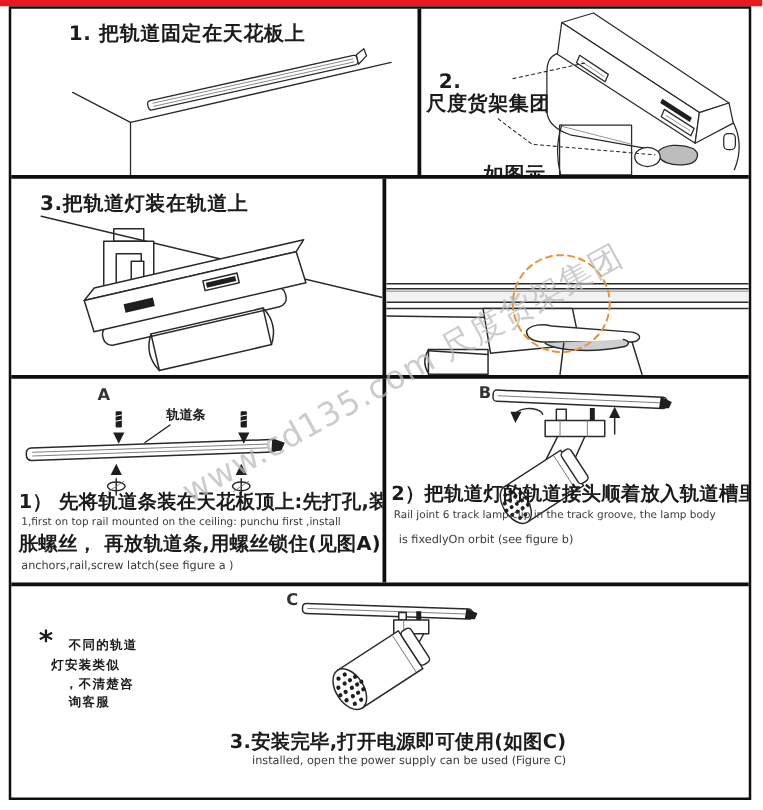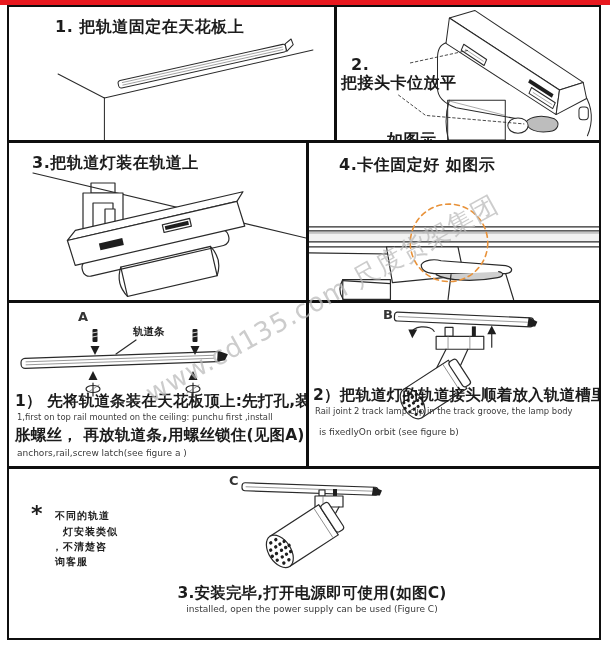--- a/index.html
+++ b/index.html
@@ -31,21 +31,21 @@
   .orange{stroke:#e8923a;stroke-width:1.6;stroke-dasharray:5 4;}
   .txt{position:absolute;white-space:nowrap;z-index:3;}
   .cn-title{font-size:16px;font-weight:600;letter-spacing:.5px;}
   .cn-body{font-size:15.5px;font-weight:600;letter-spacing:.2px;}
   .en-sub{font-size:9px;color:#3a3a3a;}
   .en-tight{font-size:8.4px;}
   .fig-label{font-size:13px;font-weight:600;color:#333;}
   .small-cap{font-size:10.5px;font-weight:600;}
   .note-marker{font-size:22px;font-weight:700;}
   .note-line{font-size:10px;font-weight:600;letter-spacing:1px;}
-  .center-block{position:absolute;left:148px;width:310px;text-align:center;z-index:3;}
+  .center-block{position:absolute;left:134px;width:310px;text-align:right;z-index:3;}
   .watermark{
     position:absolute;left:148px;top:378px;z-index:5;pointer-events:none;
     transform:rotate(-29deg);transform-origin:0 50%;
     font-size:26px;letter-spacing:1px;color:#b9b9b9;opacity:.72;white-space:nowrap;
   }
 </style>
 </head>
 <body>
 
 <div class="red-bar"></div>
@@ -62,21 +62,21 @@
         <g transform="translate(170,69) rotate(-12.5)">
           <rect x="-102" y="-5" width="200" height="9" rx="3" class="f-w"></rect>
           <line x1="-97" y1="-2" x2="94" y2="-2" class="thin"></line>
           <line x1="-97" y1="1" x2="94" y2="1" class="thin"></line>
           <polygon points="98,-5 106,-9 107,-2 98,4" class="f-w"></polygon>
         </g>
       </svg>
     </div>
     <div class="cell cell-r">
       <div class="txt cn-title" style="left:14px;top:48px;">2.</div>
-      <div class="txt cn-title" style="left:4px;top:66px;">把接头卡位放平</div>
+      <div class="txt cn-title" style="left:4px;top:66px;">尺度货架集团</div>
       <div class="txt cn-title" style="left:50px;top:86px;margin-top:37px;">如图示</div>
       <svg viewBox="0 0 292 157">
         <defs>
           <pattern id="vh2" width="4" height="4" patternUnits="userSpaceOnUse">
             <line x1="1.2" y1="0" x2="1.2" y2="4" class="thin"></line>
           </pattern>
         </defs>
 
         <path d="M121,42 C112,45 110,51 110,61 L110,96 C110,106 118,114 132,119 L210,133"></path>
         <rect x="122" y="110" width="68" height="47" fill="url(#vh2)" stroke="none"></rect>
@@ -132,21 +132,20 @@
           <path d="M50,12 C56,22 56,32 50,42"></path>
           <polygon points="-88,-26 -78,-34 94,-34 86,-26" class="f-w"></polygon>
           <polygon points="-88,-26 86,-26 88,0 -86,0" class="f-w"></polygon>
           <rect x="-58" y="-16" width="24" height="7" class="f-d"></rect>
           <rect x="8" y="-20" width="28" height="8" class="f-w"></rect>
           <rect x="10" y="-18" width="24" height="4" class="f-d"></rect>
         </g>
       </svg>
     </div>
     <div class="cell cell-r">
-      <div class="txt cn-title" style="left:30px;top:12px;">4.卡住固定好  如图示</div>
       <svg viewBox="0 0 292 157">
         <defs>
           <pattern id="vh4" width="4" height="4" patternUnits="userSpaceOnUse">
             <line x1="1.2" y1="0" x2="1.2" y2="4" class="thin"></line>
           </pattern>
         </defs>
 
         <line x1="0" y1="84" x2="292" y2="84"></line>
         <line x1="0" y1="88" x2="292" y2="88"></line>
         <rect x="0" y="90" width="292" height="9" class="f-band"></rect>
@@ -257,30 +256,30 @@
             <circle cx="-34" cy="5.5" r="1.6" class="f-d"></circle>
               <circle cx="-29" cy="5.5" r="1.6" class="f-d"></circle>
               <circle cx="-24" cy="5.5" r="1.6" class="f-d"></circle>
               <circle cx="-19" cy="5.5" r="1.6" class="f-d"></circle>
             <circle cx="-30" cy="11" r="1.6" class="f-d"></circle>
               <circle cx="-25" cy="11" r="1.6" class="f-d"></circle>
           </g>
         </g>
       </svg>
       <div class="txt cn-body" style="left:4px;top:82px;">2）把轨道灯的轨道接头顺着放入轨道槽里,</div>
-      <div class="txt en-sub en-tight" style="left:6px;top:103px;">Rail joint 2 track lamp clip in the track groove, the lamp body</div>
+      <div class="txt en-sub en-tight" style="left:6px;top:103px;">Rail joint 6 track lamp clip in the track groove, the lamp body</div>
       <div class="txt en-sub" style="left:10px;top:124px;">is fixedlyOn orbit (see figure b)</div>
     </div>
   </div>
 
   <div class="row r4">
     <div class="cell cell-full">
       <div class="txt note-marker" style="left:22px;top:32px;">*</div>
       <div class="txt note-line" style="left:46px;top:40px;">不同的轨道</div>
-      <div class="txt note-line" style="left:54px;top:56px;">灯安装类似</div>
+      <div class="txt note-line" style="left:32px;top:56px;">灯安装类似</div>
       <div class="txt note-line" style="left:43px;top:71px;">，不清楚咨</div>
       <div class="txt note-line" style="left:46px;top:86px;">询客服</div>
       <div class="txt fig-label" style="left:220px;top:4px;">C</div>
       <svg viewBox="0 0 590 147">
         <g transform="translate(301,20) rotate(2)">
           <rect x="-68" y="-4" width="136" height="8" rx="3" class="f-w"></rect>
           <line x1="-64" y1="0" x2="62" y2="0" class="thin"></line>
           <polygon points="63,-4.5 72,-1 70,4 62,4" class="f-d"></polygon>
         </g>
         <rect x="310" y="21" width="6" height="6" class="f-w"></rect>

